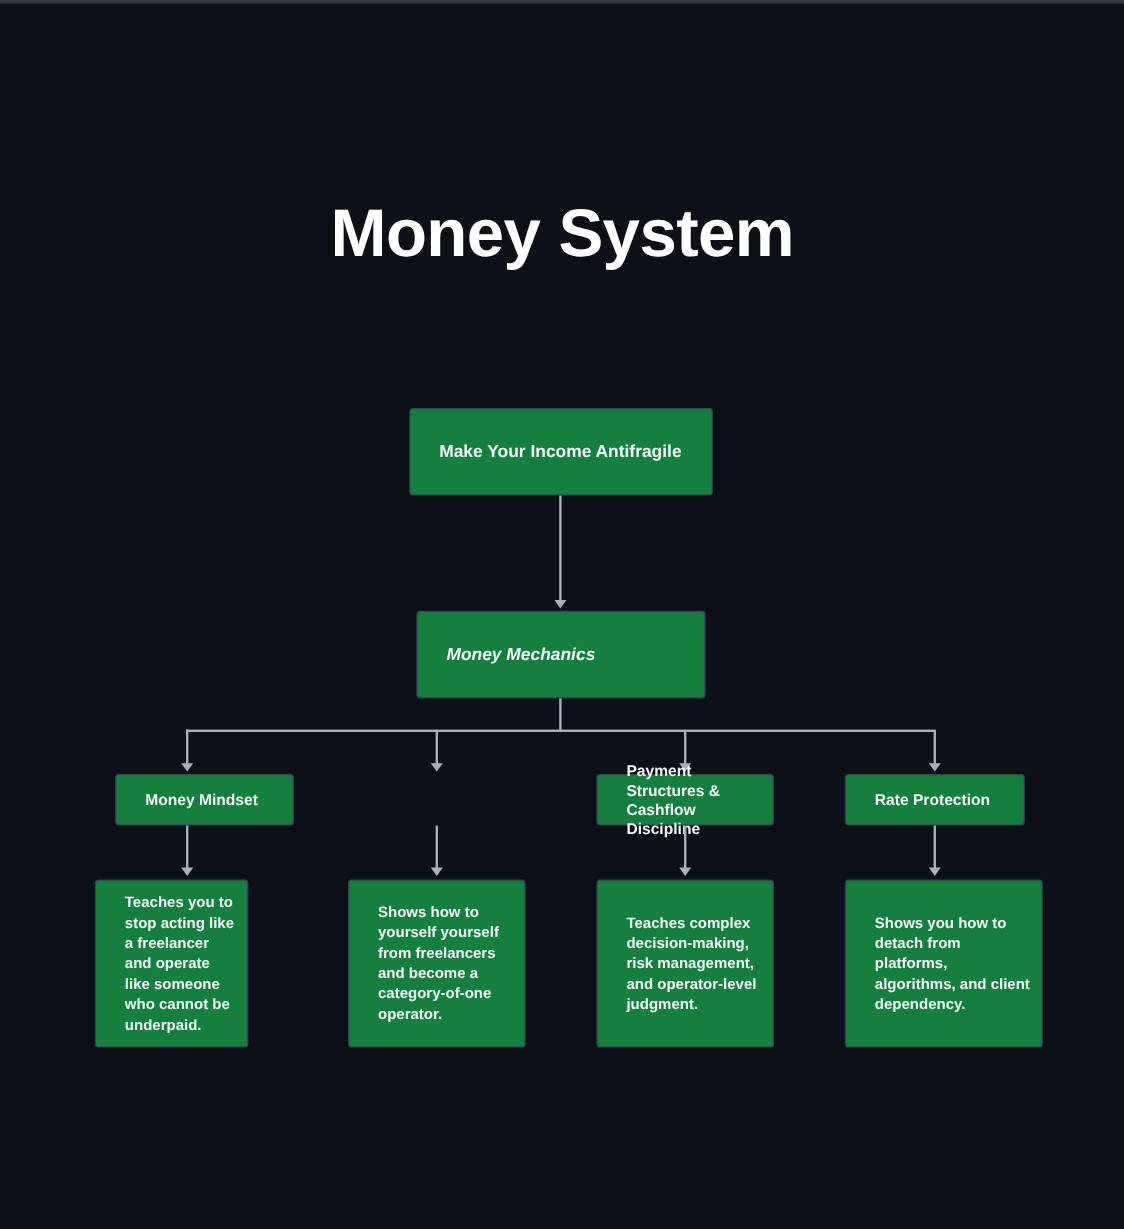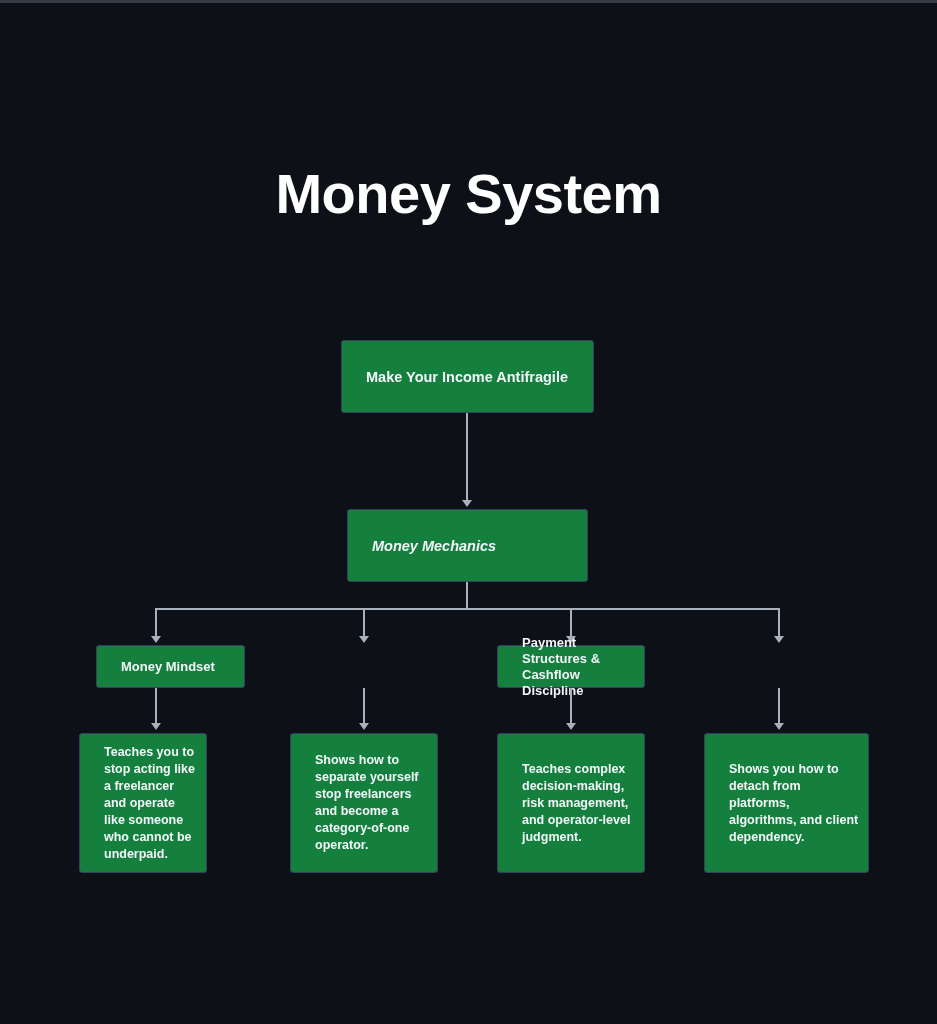--- a/index.html
+++ b/index.html
@@ -146,38 +146,41 @@
 
   <div class="edge edge-v" style="left:778px; top:608px; height:30px;"></div>
   <div class="arrow" style="left:774px; top:636px;"></div>
 
   <div class="node node-cat cat-1">
     <span class="label">Money Mindset</span>
   </div>
   <div class="node node-cat cat-3">
     <span class="label">Payment Structures &amp; Cashflow Discipline</span>
   </div>
+  <div class="node node-cat cat-4">
+    <span class="label">Rate Protection</span>
+  </div>
 
   <div class="edge edge-v" style="left:155px; top:688px; height:37px;"></div>
   <div class="arrow" style="left:151px; top:723px;"></div>
 
   <div class="edge edge-v" style="left:363px; top:688px; height:37px;"></div>
   <div class="arrow" style="left:359px; top:723px;"></div>
 
   <div class="edge edge-v" style="left:570px; top:688px; height:37px;"></div>
   <div class="arrow" style="left:566px; top:723px;"></div>
 
   <div class="edge edge-v" style="left:778px; top:688px; height:37px;"></div>
   <div class="arrow" style="left:774px; top:723px;"></div>
 
   <div class="node node-desc desc-1">
     <span class="label">Teaches you to stop acting like a freelancer and operate like someone who cannot be underpaid.</span>
   </div>
   <div class="node node-desc desc-2">
-    <span class="label">Shows how to separate yourself stop freelancers and become a category-of-one operator.</span>
+    <span class="label">Shows how to yourself yourself from freelancers and become a category-of-one operator.</span>
   </div>
   <div class="node node-desc desc-3">
     <span class="label">Teaches complex decision-making, risk management, and operator-level judgment.</span>
   </div>
   <div class="node node-desc desc-4">
     <span class="label">Shows you how to detach from platforms, algorithms, and client dependency.</span>
   </div>
 
 </div>
 

